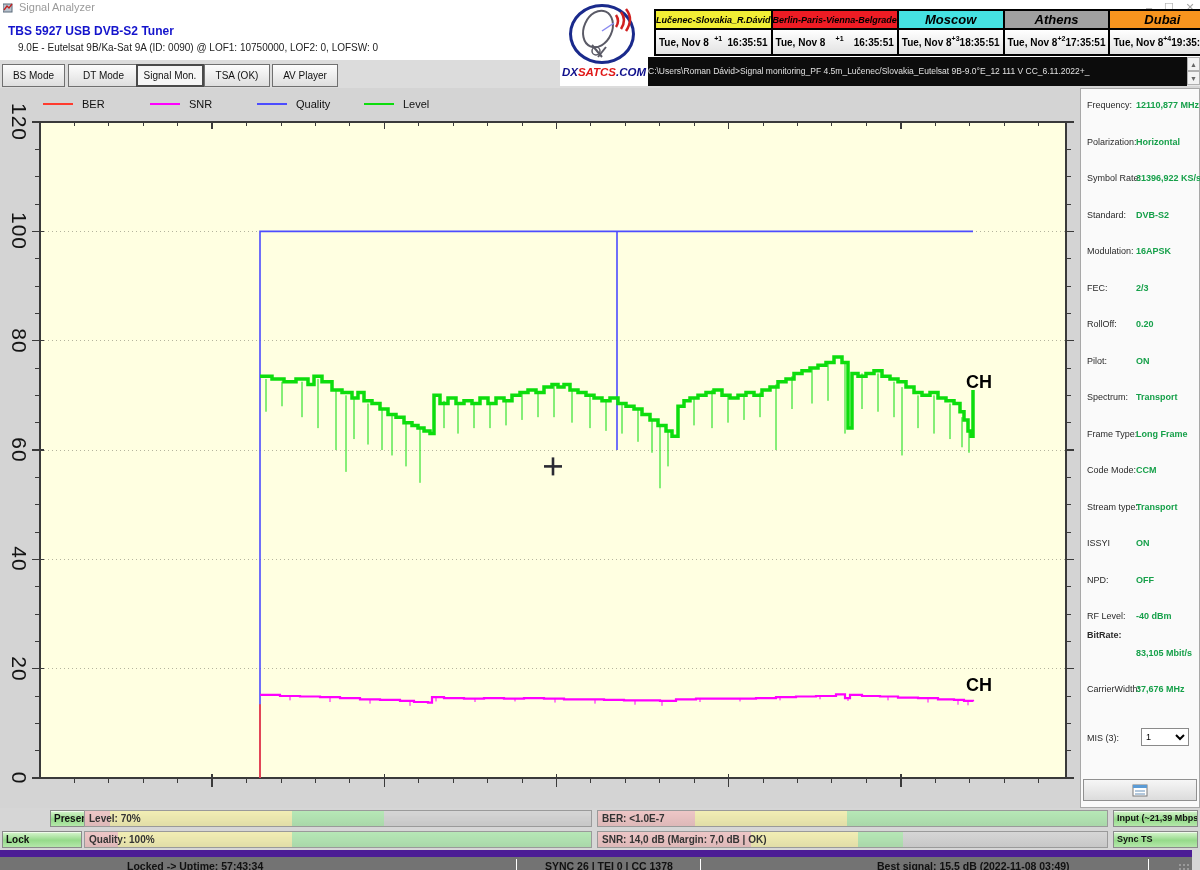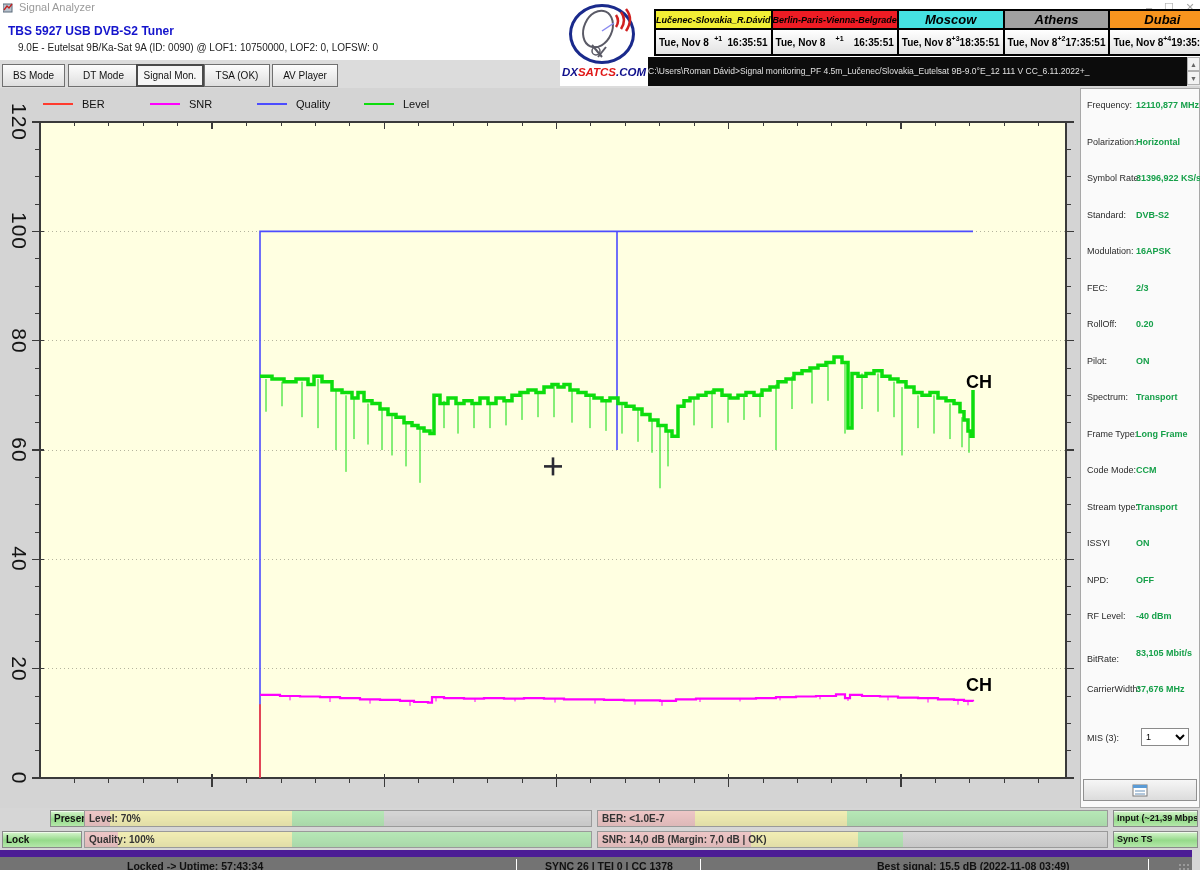--- a/index.html
+++ b/index.html
@@ -417,21 +417,21 @@
         <div class="prow-label" style="top: 376px;">Code Mode:</div>
         <div class="prow-value" style="top: 376px;">CCM</div>
         <div class="prow-label" style="top: 412.5px;">Stream type:</div>
         <div class="prow-value" style="top: 412.5px;">Transport</div>
         <div class="prow-label" style="top: 449px;">ISSYI</div>
         <div class="prow-value" style="top: 449px;">ON</div>
         <div class="prow-label" style="top: 485.5px;">NPD:</div>
         <div class="prow-value" style="top: 485.5px;">OFF</div>
         <div class="prow-label" style="top: 522px;">RF Level:</div>
         <div class="prow-value" style="top: 522px;">-40 dBm</div>
-        <div class="prow-label" style="top: 565px;">BitRate:</div>
+        <div class="prow-label" style="top: 541px; font-weight: bold;">BitRate:</div>
         <div class="prow-value" style="top: 558.5px;">83,105 Mbit/s</div>
         <div class="prow-label" style="top: 595px;">CarrierWidth:</div>
         <div class="prow-value" style="top: 595px;">37,676 MHz</div>
       </div>
     <div id="mis-label">MIS (3):</div>
     <select id="mis-select"><option>1</option></select>
     <div id="panel-btn">
       <svg width="16" height="13" viewBox="0 0 16 13">
         <rect x="1" y="1" width="14" height="11" fill="#ffffff" stroke="#7a7a7a"></rect>
         <rect x="1" y="1" width="14" height="3" fill="#5b9bd5"></rect>

